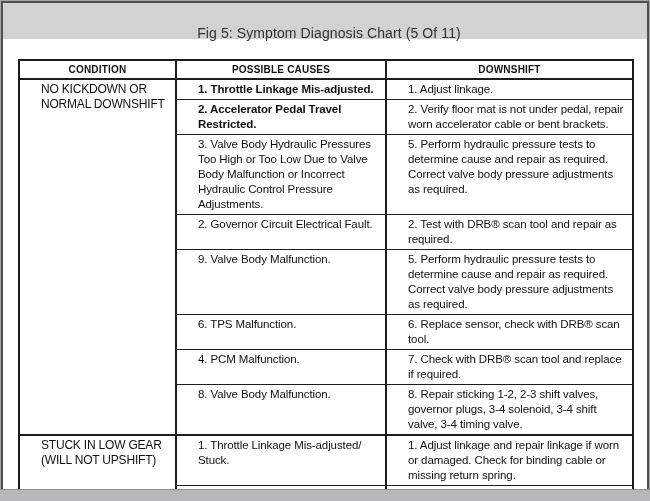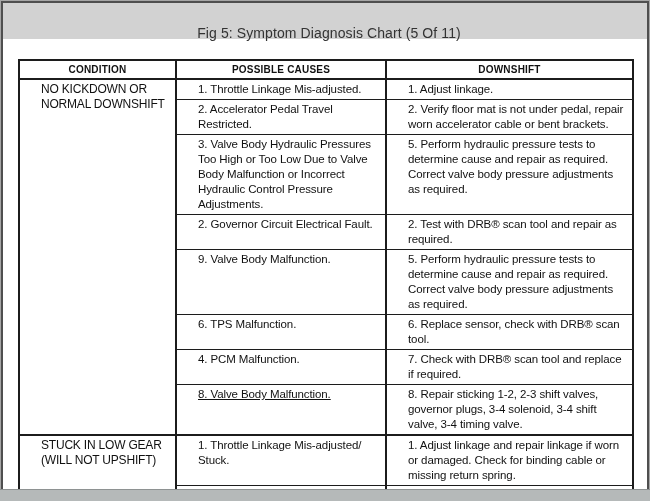--- a/index.html
+++ b/index.html
@@ -67,27 +67,27 @@
     border-bottom-width: 2px;
     height: 18px;
     padding: 1px 2px;
     letter-spacing: 0.2px;
   }
   .doc-table td.condition {
     font-size: 12px;
     letter-spacing: -0.2px;
   }
   .doc-table tr.group-start td { border-top-width: 2px; }
-  .h18 { height: 18px; }
-  .h30 { height: 30px; }
+  .h18 { height: 18px; font-weight: bold; }
+  .h30 { height: 30px; font-weight: bold; }
   .h32 { height: 32px; }
   .h33 { height: 33px; }
   .h34 { height: 34px; }
   .h45 { height: 45px; }
-  .h46 { height: 46px; text-decoration: underline; }
+  .h46 { height: 46px; }
   .h60 { height: 60px; }
   .h75 { height: 53px; border-radius: 30px; }
   
   .bottombar {
     position: absolute;
     left: 0; right: 0; bottom: 0;
     height: 11px;
     background: #b5b9b9;
     border-top: 1px solid #8e9292;
     z-index: 10;

